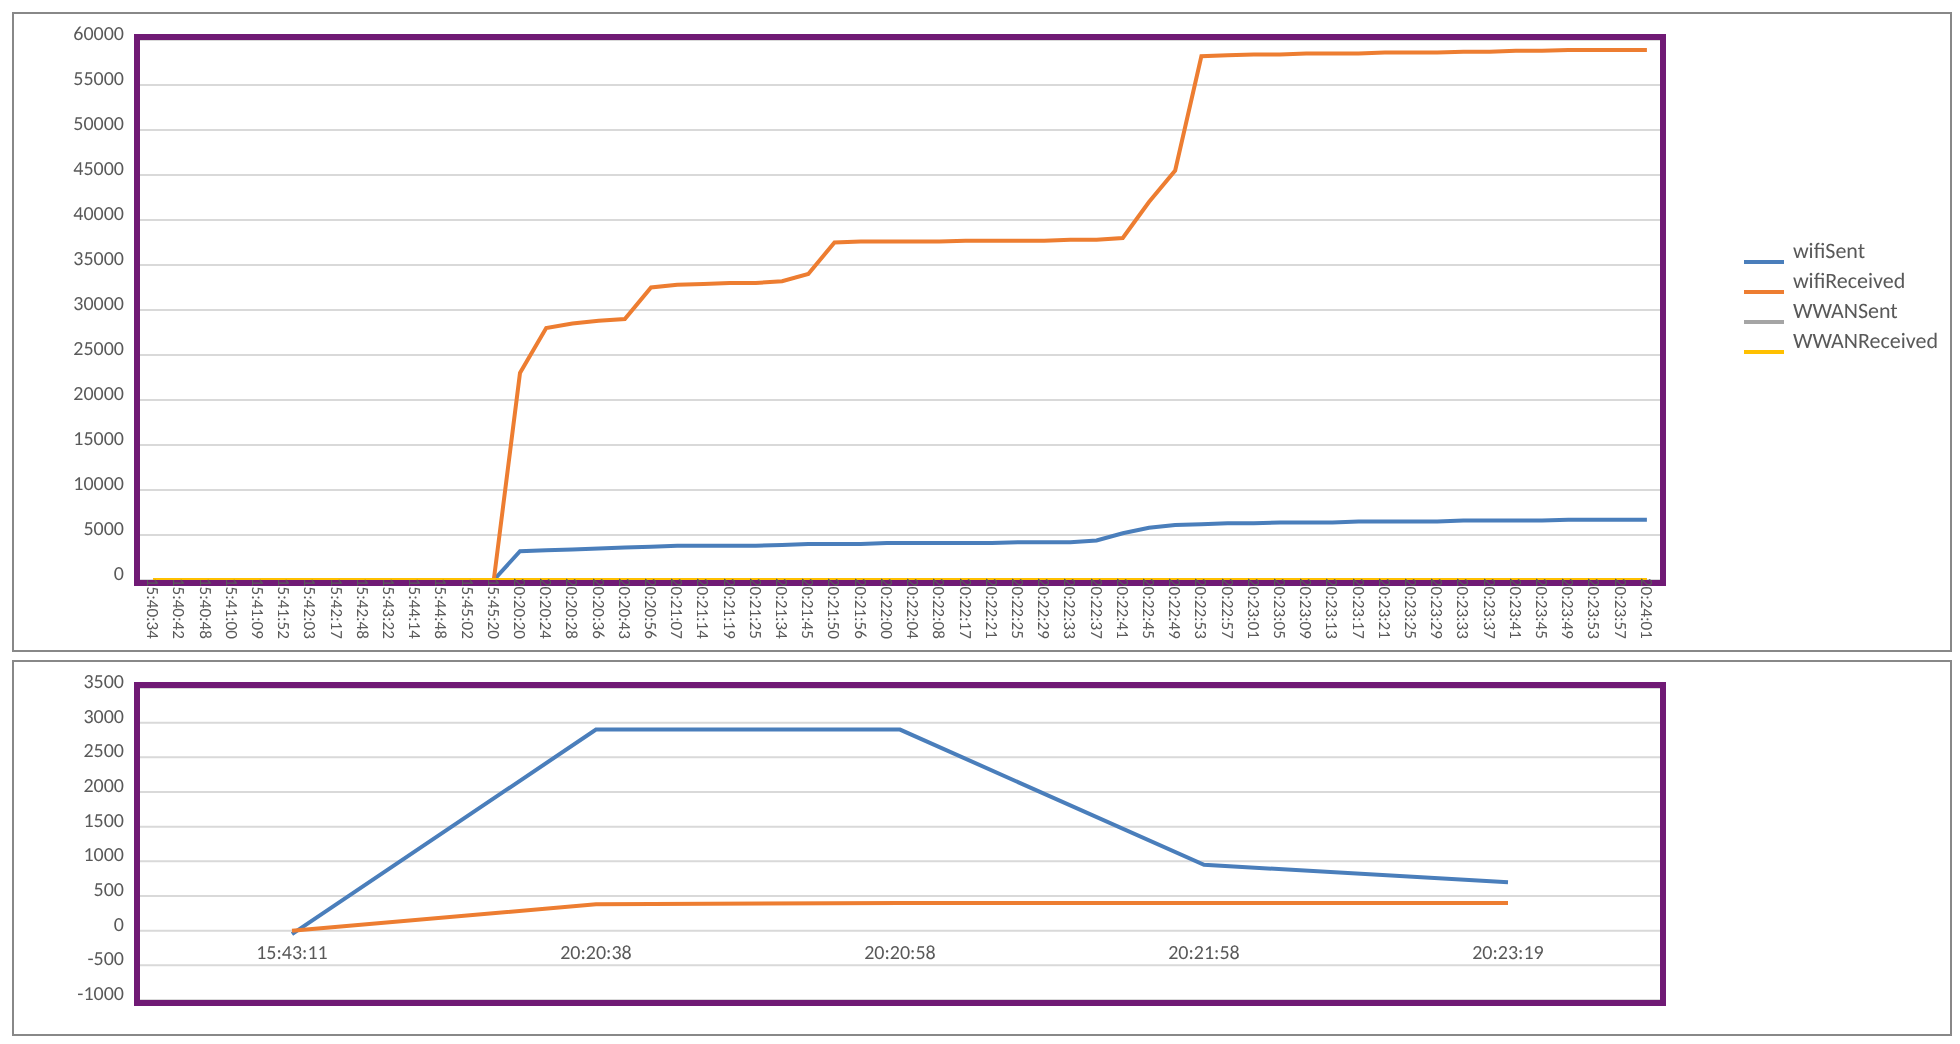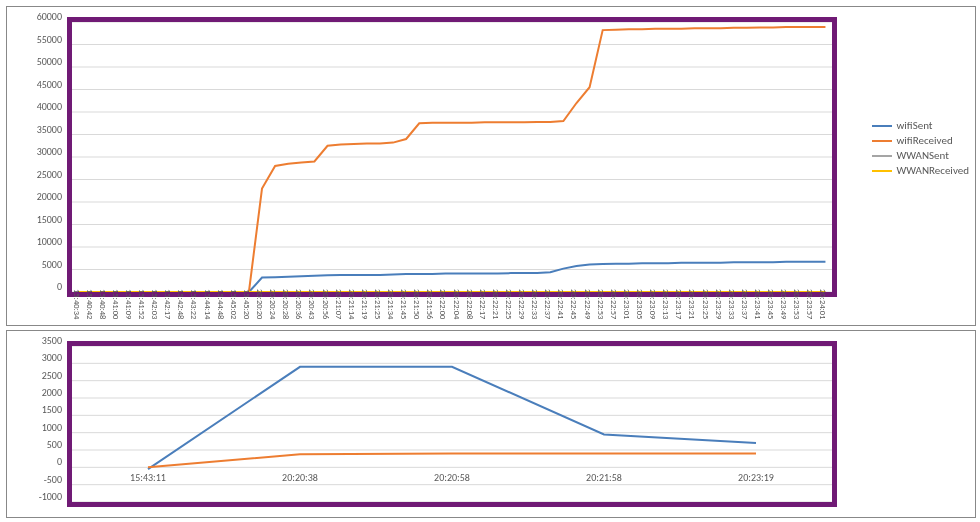--- a/index.html
+++ b/index.html
@@ -1,24 +1,24 @@
 <!DOCTYPE html>
 <html><head>
 <meta charset="utf-8">
 <style>
   html,body{margin:0;padding:0;font-family:Calibri,Arial,sans-serif;font-size:11px;color:#595959;background:#fff}
   .page{width:980px;height:522px;position:relative}
   .chart-box{position:absolute;border:1px solid #888;background:#fff}
   #chart1{left:6px;top:6px;width:968px;height:318px}
   #chart2{left:6px;top:330px;width:968px;height:186px}
-  .plot{position:absolute;border:5px solid #701a75}
+  .plot{position:absolute;border:3px solid #701a75}
   #plot1{left:60px;top:10px;width:760px;height:270px}
   #plot2{left:60px;top:10px;width:760px;height:156px}
   .legend{position:absolute;font-size:11px;color:#595959}
-  .legend div{display:flex;align-items:center;margin:2px 0;white-space:nowrap}
+  .legend div{display:flex;align-items:flex-end;margin:2px 0;white-space:nowrap}
   .legend .swatch{display:inline-block;width:20px;height:0;border-top:2px solid;margin-right:4px}
   svg{position:absolute;left:0;top:0}
 </style>
 </head>
 <body>
 <div class="page">
 
 <div id="chart1" class="chart-box">
   <div id="plot1" class="plot">
     <svg id="svg1" width="760" height="270">

